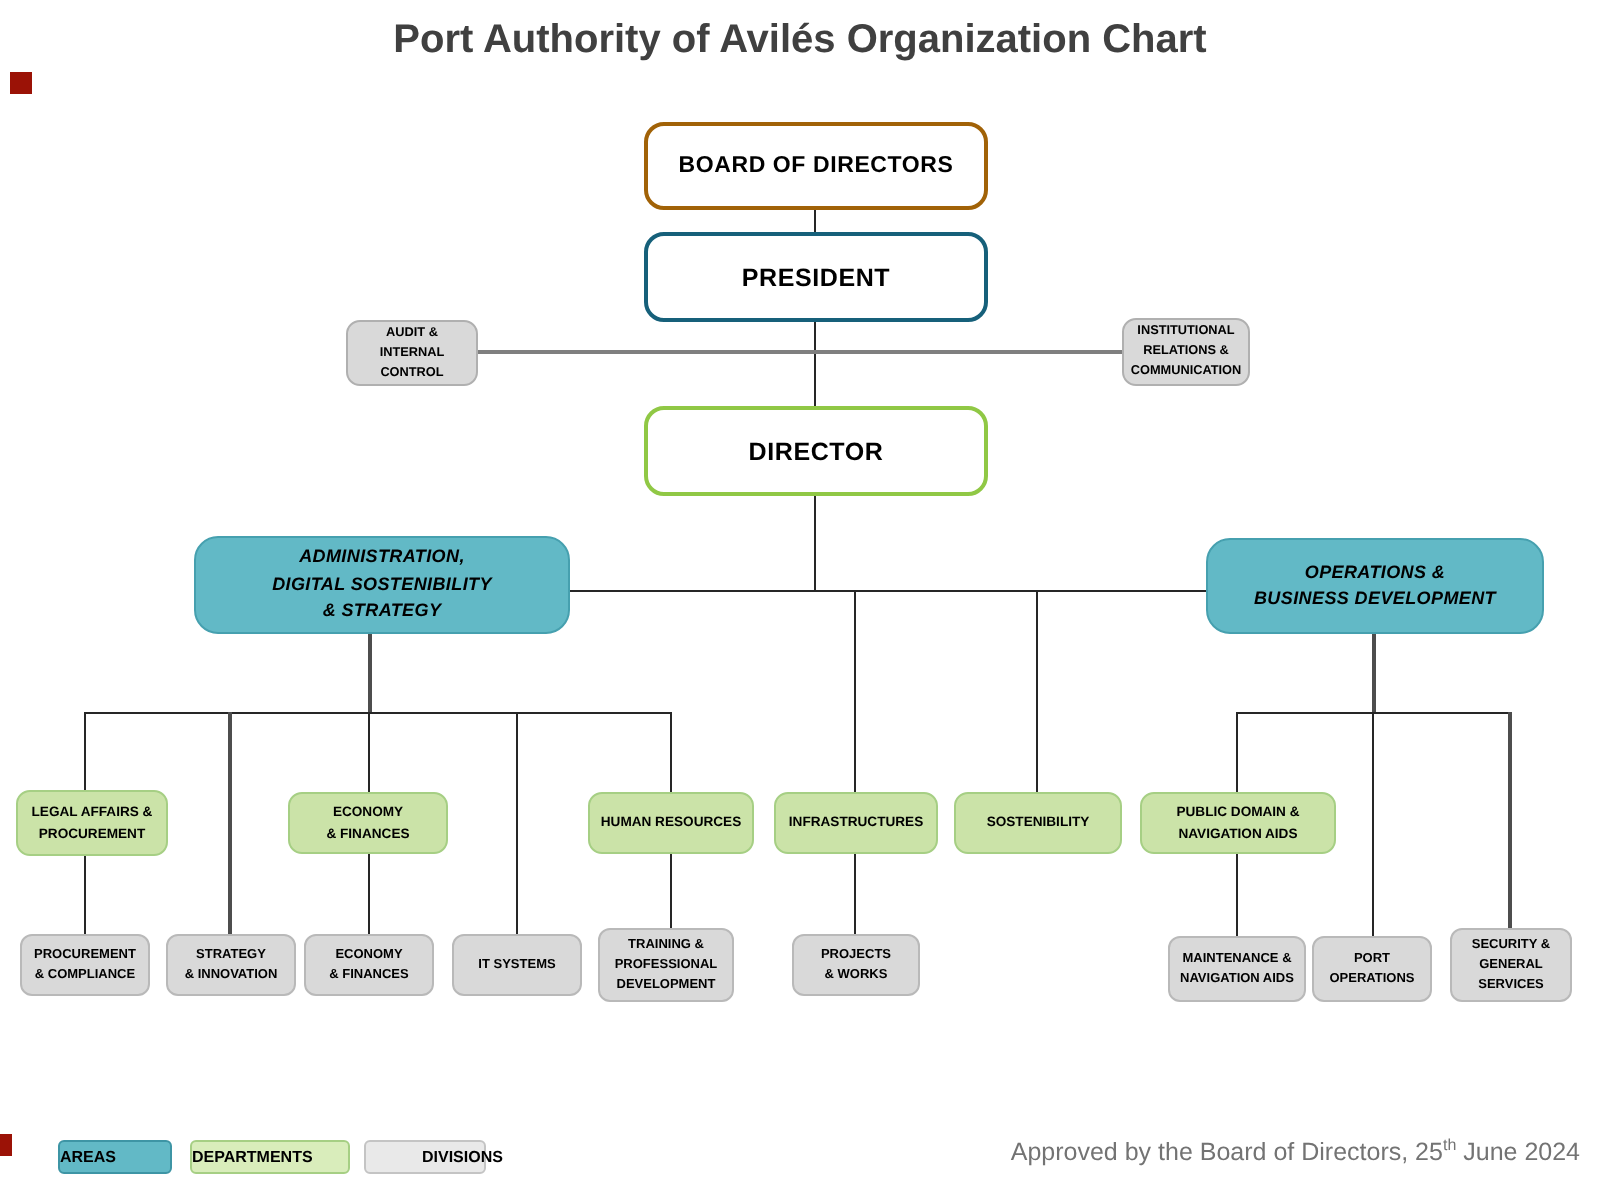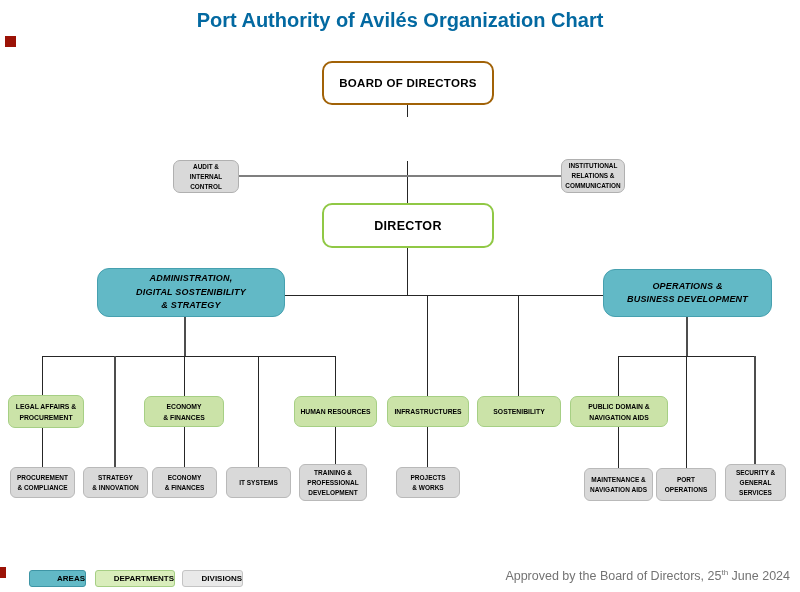--- a/index.html
+++ b/index.html
@@ -2,21 +2,21 @@
 <html><head>
 <meta charset="utf-8">
 <style>
   html,body { margin:0; padding:0; background:#ffffff; }
   .canvas {
     position:relative; width:800px; height:592px; background:#ffffff;
     font-family:"Liberation Sans", sans-serif; overflow:hidden;
   }
   .title {
     position:absolute; left:0; top:9px; width:800px; text-align:center;
-    font-size:20px; font-weight:bold; color:#0369a1;
+    font-size:20px; font-weight:bold; color:#404040;
   }
   .node {
     position:absolute; box-sizing:border-box;
     display:flex; flex-direction:column; align-items:center; justify-content:center;
     text-align:center; font-weight:bold; color:#000; background:#fff;
   }
   .top-node { border-radius:10px; font-size:11.5px; letter-spacing:0.3px; }
   .board    { border:2px solid #a16207; }
   .president{ border:2.5px solid #16607a; font-size:12.5px; }
   .director { border:2.5px solid #90c845; font-size:12.5px; }
@@ -34,21 +34,21 @@
   }
   .divi {
     background:#d9d9d9; border:1px solid #b9b9b9; border-radius:6px;
     font-size:6.5px; line-height:10px;
   }
   .ln { position:absolute; background:#262626; }
   .ln.gray { background:#7f7f7f; }
   .ln.thick { background:#4d4d4d; }
   .legend-box {
     position:absolute; box-sizing:border-box; border-radius:3px;
-    display:flex; align-items:center; justify-content:flex-end;
+    display:flex; align-items:center; justify-content:flex-start;
     font-size:8px; font-weight:bold; color:#000;
   }
   .lg-areas { background:#62b9c6; border:1px solid #3e95a5; }
   .lg-depts { background:#d9edbb; border:1px solid #a6cf84; }
   .lg-divs  { background:#e9e9e9; border:1px solid #c4c4c4;padding-left:28px; }
   .footer {
     position:absolute; right:10px; top:568px; font-size:12.5px; color:#737373;
   }
   .footer sup { font-size:8px; }
   .red-mark { position:absolute; background:#9b1206; }
@@ -83,20 +83,23 @@
   <div class="ln" style="left:427px; top:427px; width:1px; height:40px;"></div>
   <div class="ln thick" style="left:686px; top:317px; width:2px; height:40px;"></div>
   <div class="ln" style="left:618px; top:356px; width:138px; height:1px;"></div>
   <div class="ln" style="left:618px; top:356px; width:1px; height:40px;"></div>
   <div class="ln" style="left:686px; top:356px; width:1px; height:112px;"></div>
   <div class="ln thick" style="left:754px; top:356px; width:2px; height:108px;"></div>
   <div class="ln" style="left:618px; top:427px; width:1px; height:41px;"></div>
 
   <div class="node top-node board" style="left:322px; top:61px; width:172px; height:44px;">
     <span>BOARD OF DIRECTORS</span>
+  </div>
+  <div class="node top-node president" style="left:322px; top:116px; width:172px; height:45px;">
+    <span>PRESIDENT</span>
   </div>
   <div class="node top-node director" style="left:322px; top:203px; width:172px; height:45px;">
     <span>DIRECTOR</span>
   </div>
 
   <div class="node staffbox" style="left:173px; top:160px; width:66px; height:33px;">
     <span>AUDIT &amp;</span>
     <span>INTERNAL</span>
     <span>CONTROL</span>
   </div>

